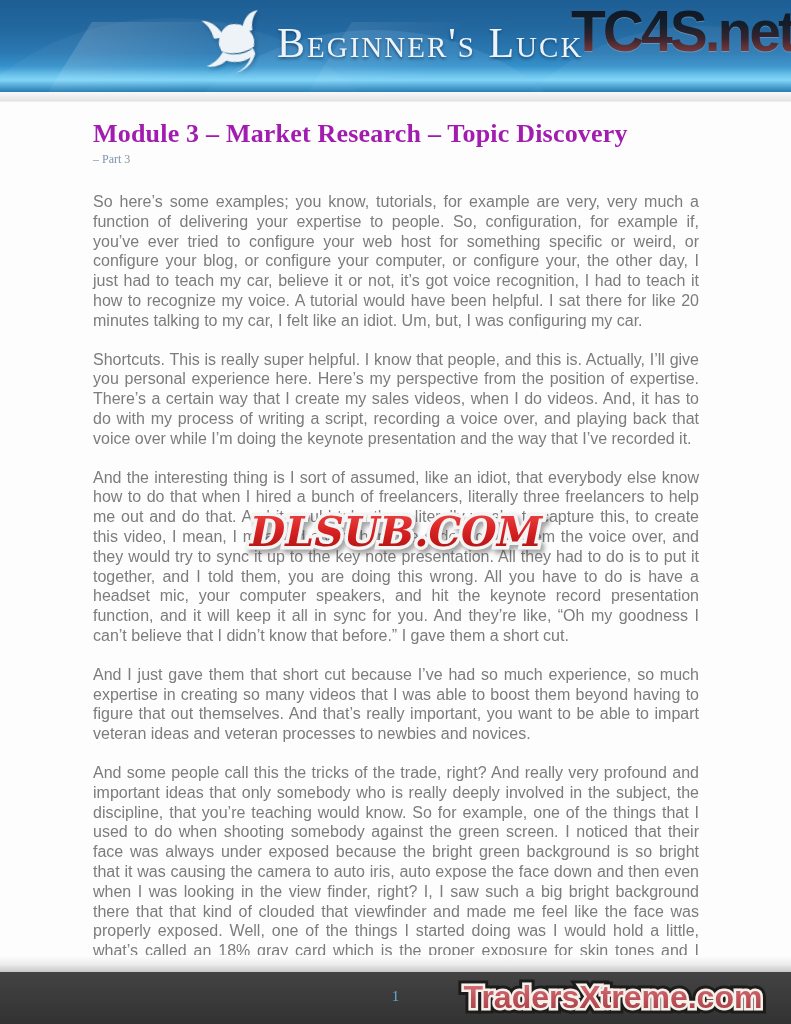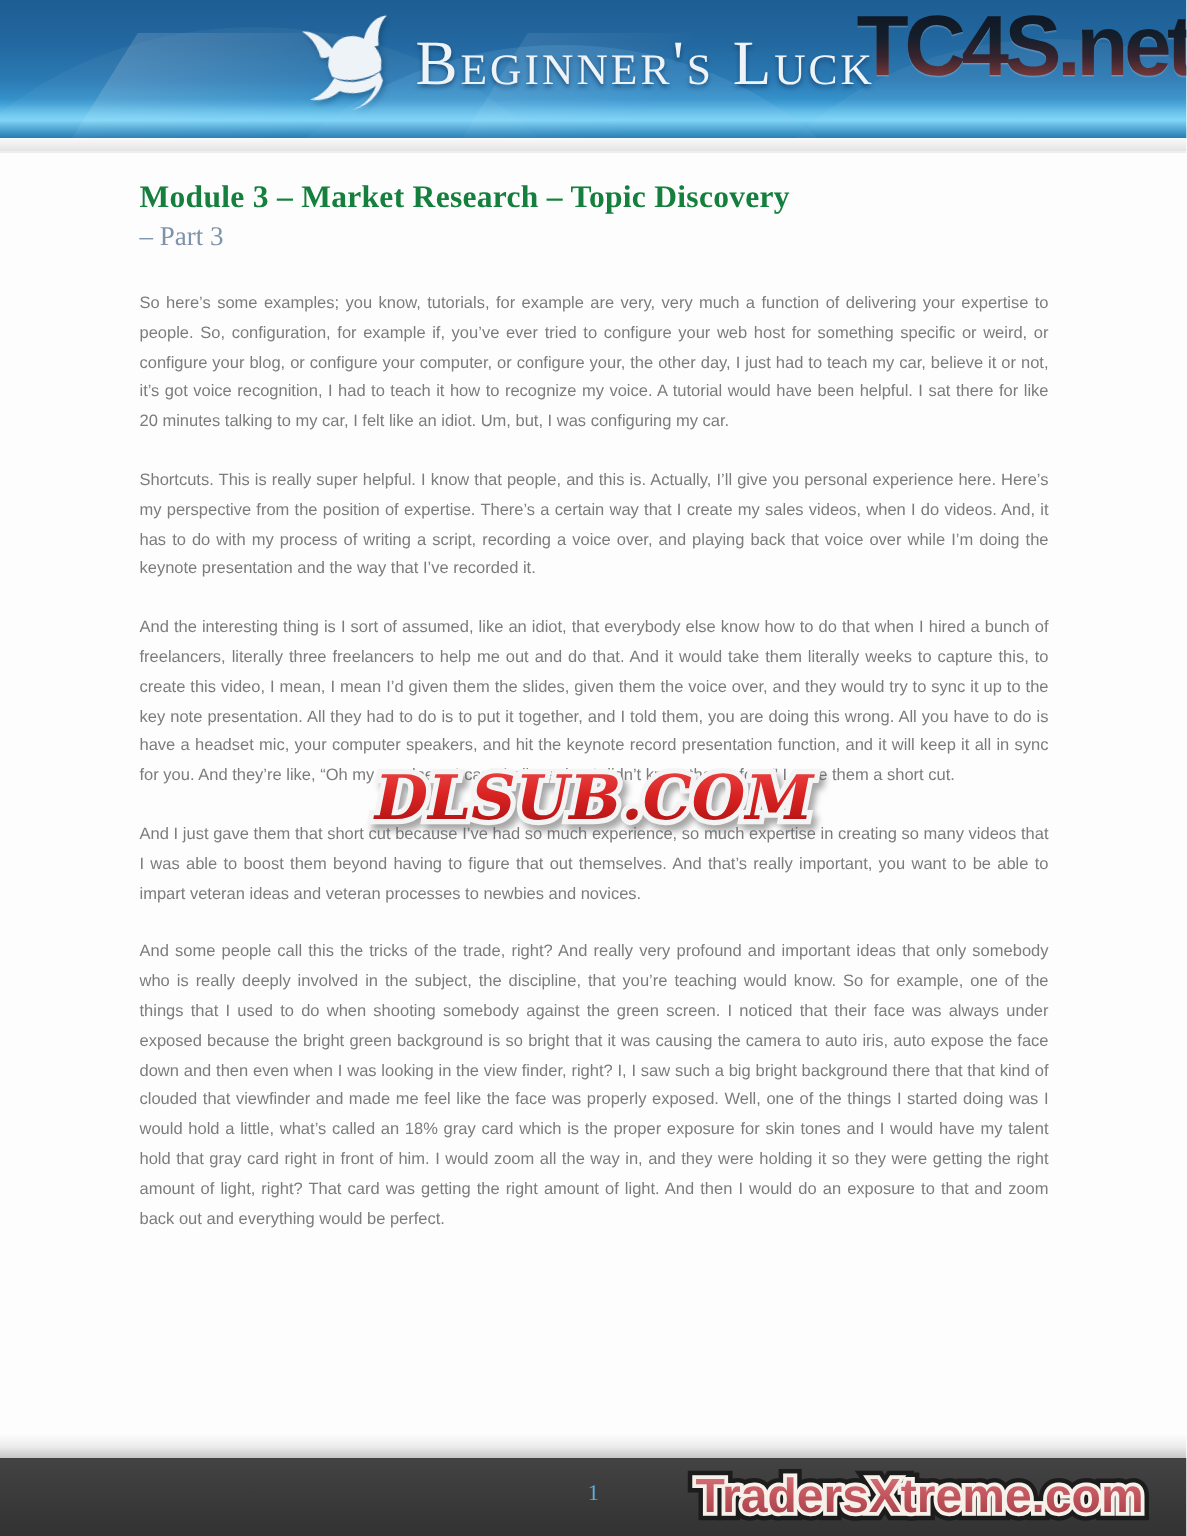--- a/index.html
+++ b/index.html
@@ -46,29 +46,29 @@
 
   .strip {
     position:absolute; top:92px; left:0; width:100%; height:9px;
     background:linear-gradient(#fafafa,#e3e3e3); border-bottom:1px solid #eeeeee;
   }
 
   
   .content { position:absolute; left:93px; top:119px; width:606px; }
   .page-title {
     margin:0; font-family:"Liberation Serif", serif; font-weight:bold;
-    font-size:21px; color:#15803d; letter-spacing:0.2px;
+    font-size:26px; color:#a21caf; letter-spacing:0.2px;
   }
   .page-subtitle {
     margin:3px 0 0 0; font-family:"Liberation Serif", serif;
-    font-size:18px; color:#7e93aa;
+    font-size:12px; color:#7e93aa;
   }
   .paras { margin-top:25px; }
   .paras p {
-    margin:0 0 19px 0; font-size:11px; line-height:19.8px;
+    margin:0 0 19px 0; font-size:16px; line-height:19.8px;
     color:#7c7c7c; text-align:justify;
   }
 
   
   .dlsub { position:absolute; top:504px; left:50%; transform:translateX(-50%);font-style:italic; }
 
   
   .prefooter {
     position:absolute; left:0; bottom:52px; width:100%; height:17px;
     background:linear-gradient(180deg,#ffffff 0%,#ececec 55%,#c8c8c8 100%);

